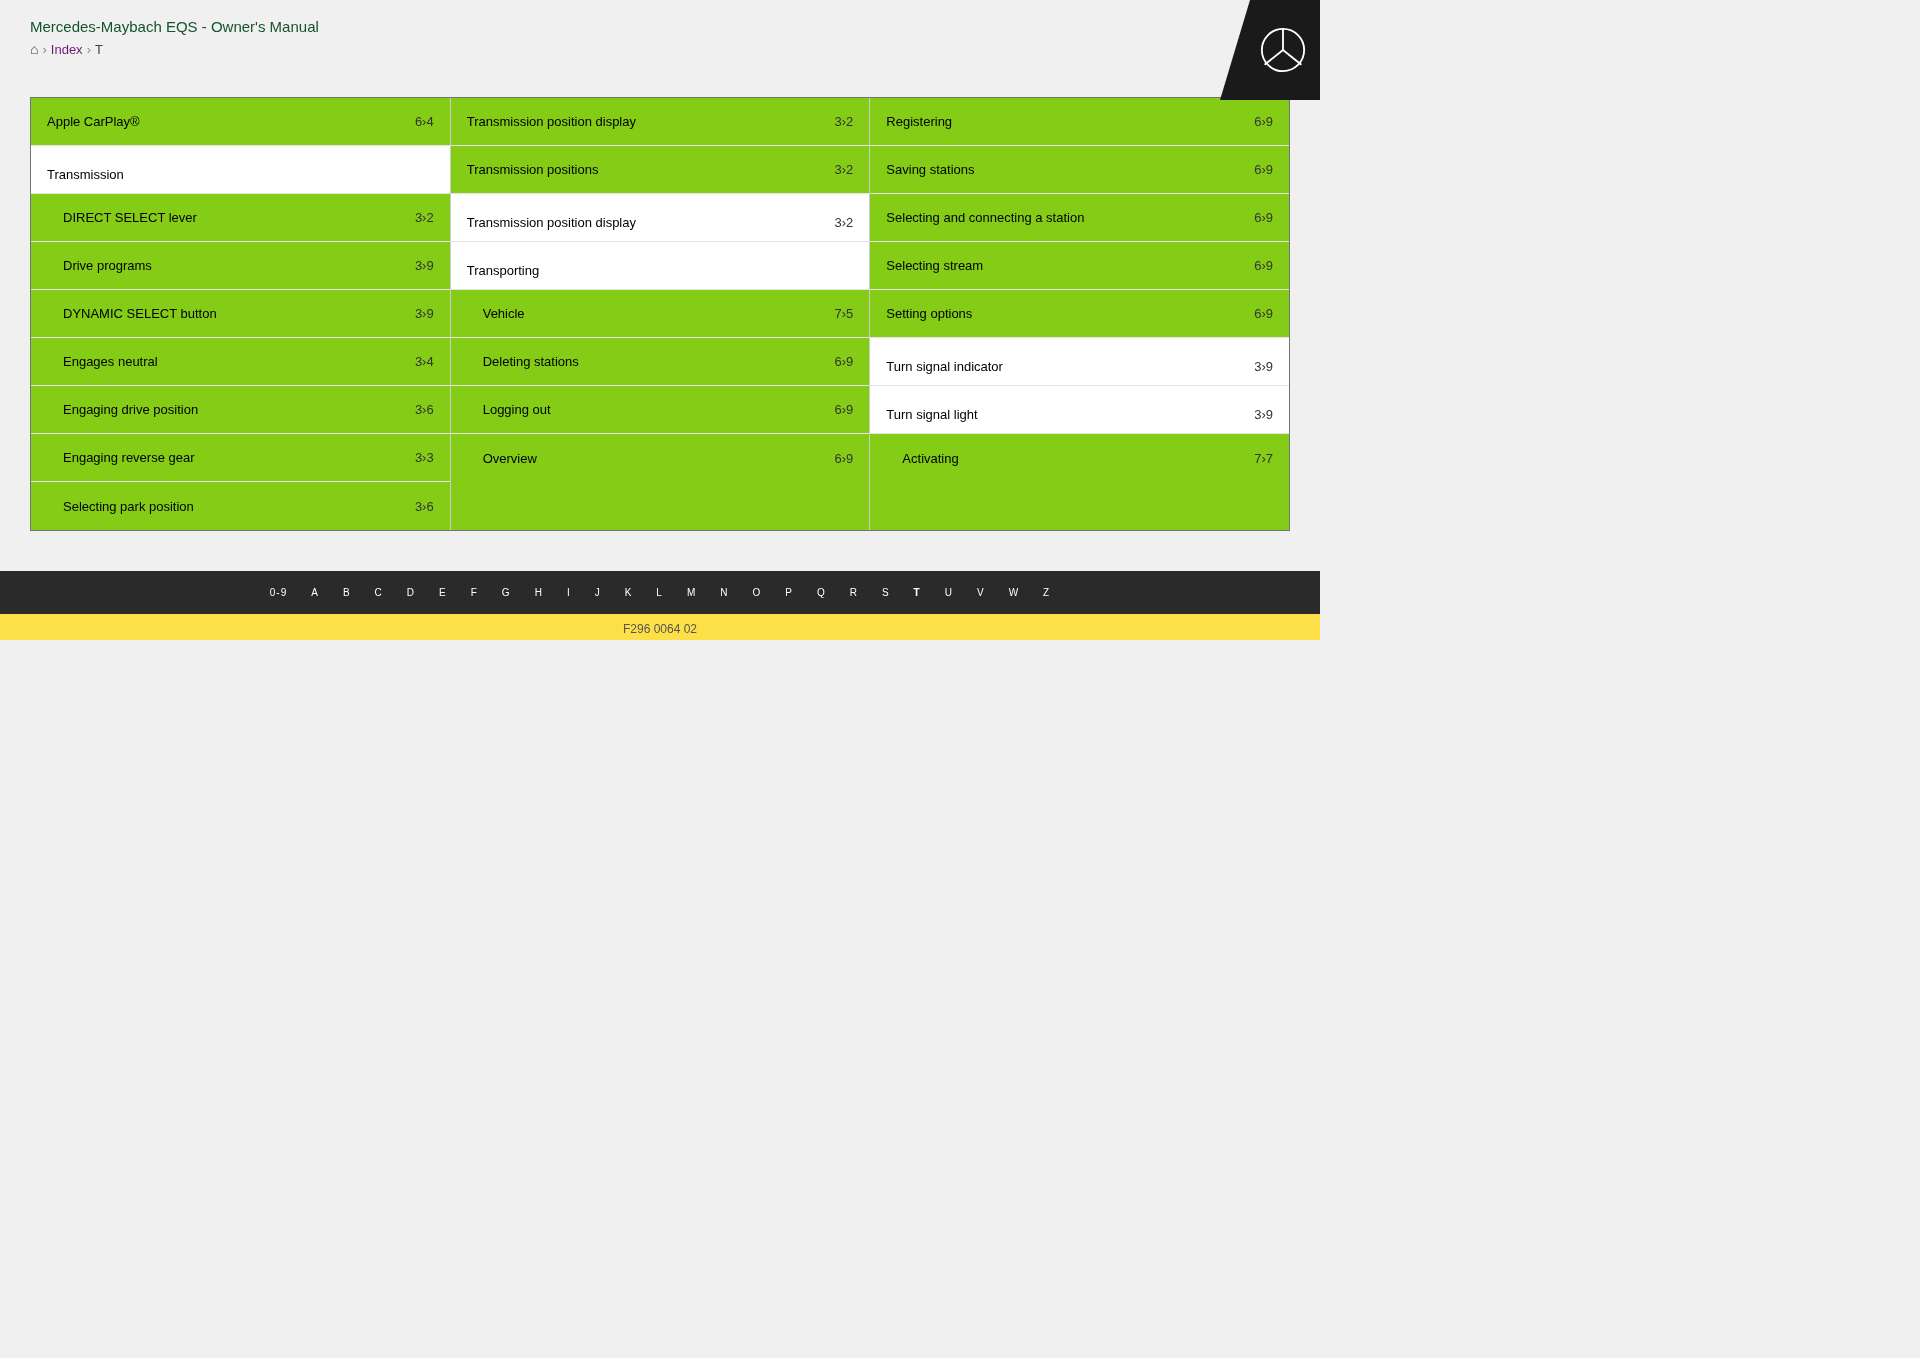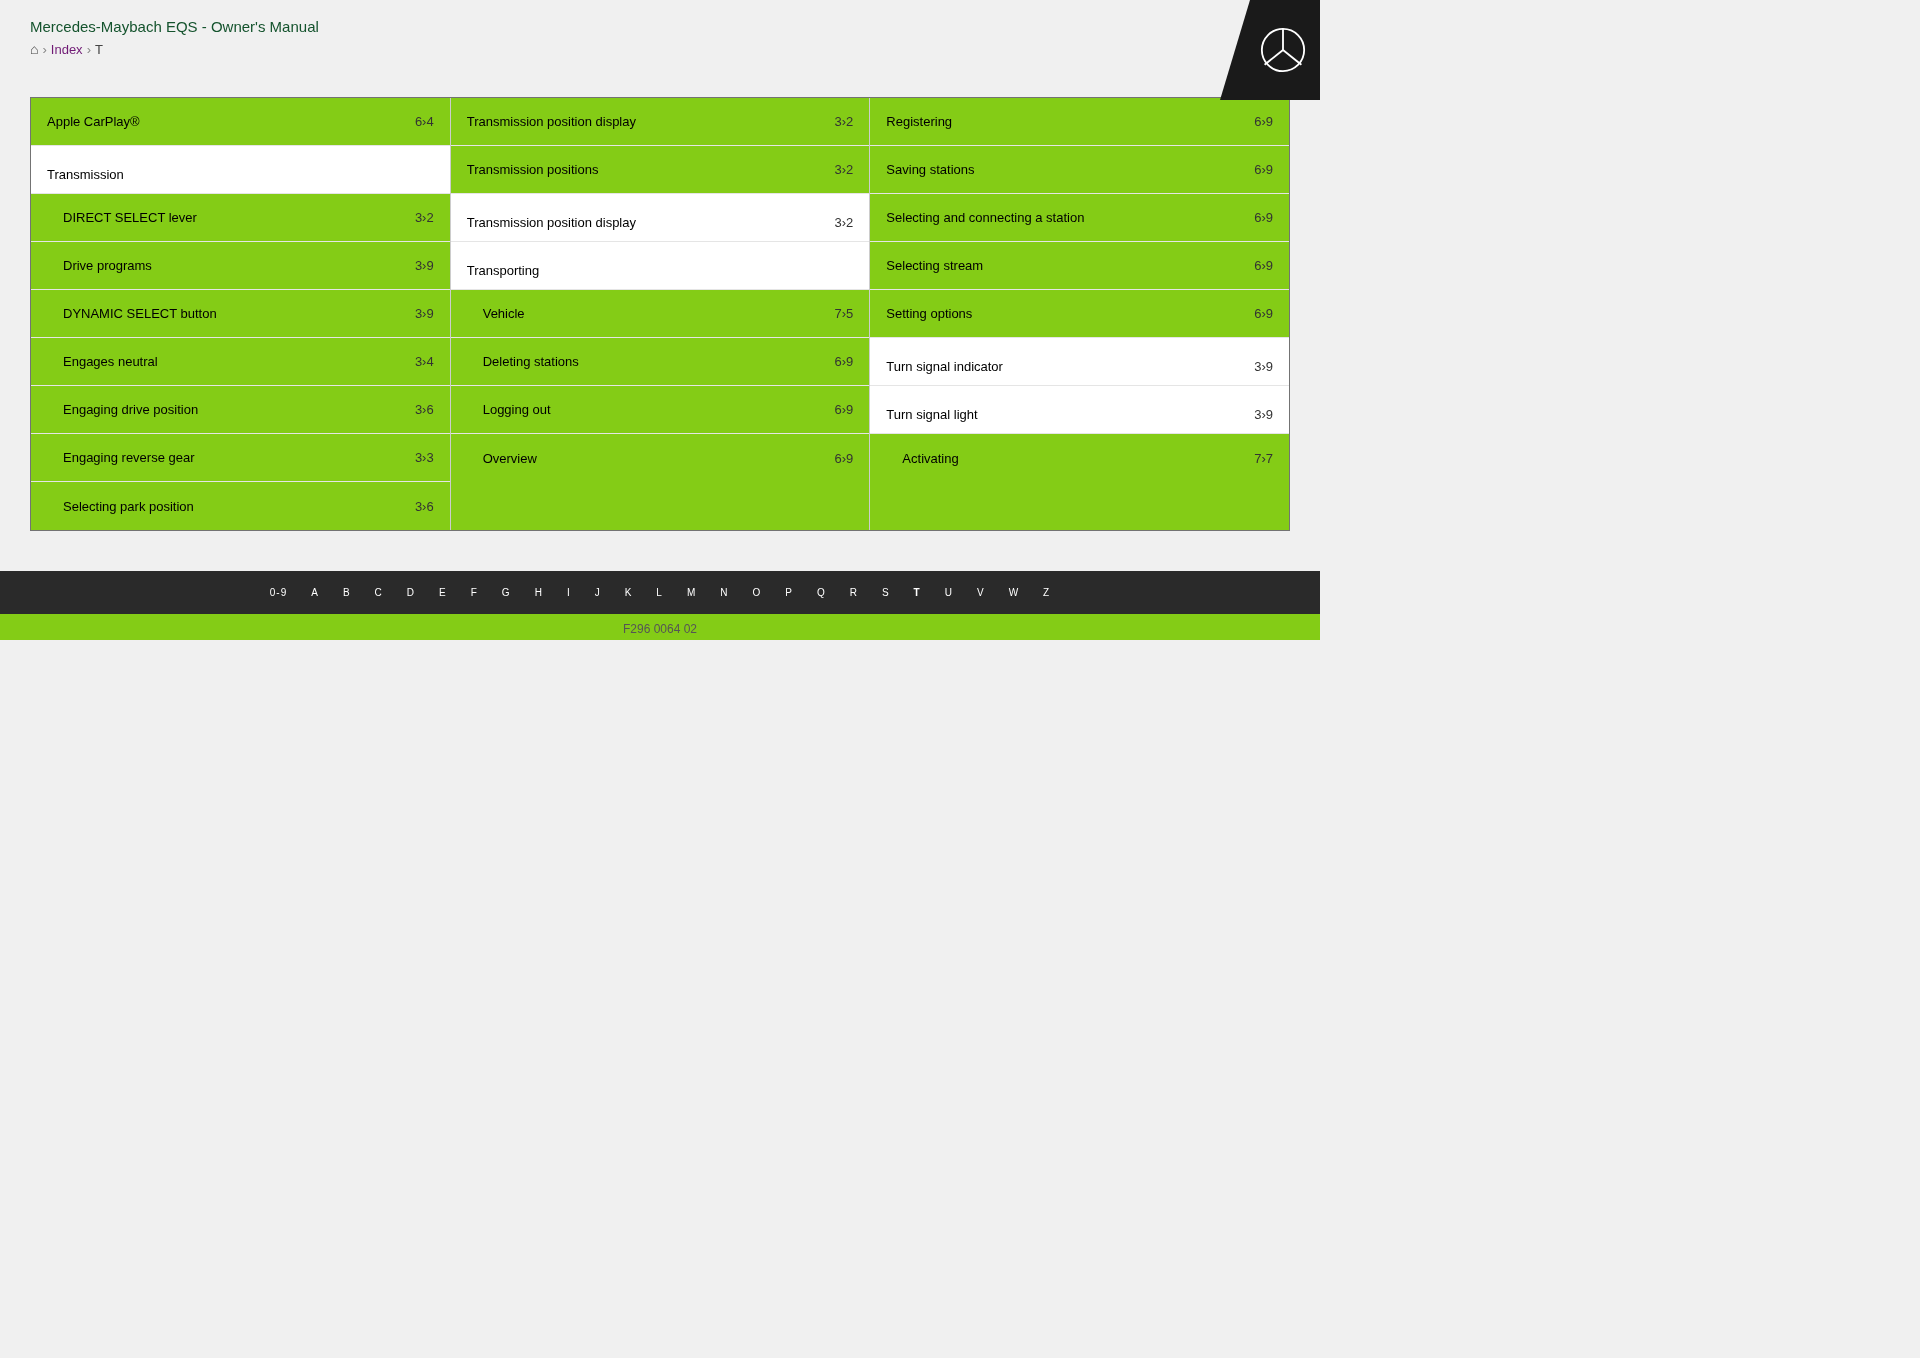--- a/index.html
+++ b/index.html
@@ -92,21 +92,21 @@
     .alpha-item.current {
       font-weight: bold;
     }
 
     
     .footer {
       text-align: center;
       font-size: 12px;
       color: #555;
       padding: 8px 0 4px 0;
-      background: #84cc16;
+      background: #fde047;
     }
 
     
     .columns-wrapper {
       display: flex;
       background: #84cc16;
       border: 1px solid #737373;
     }
 
     .main-col {

